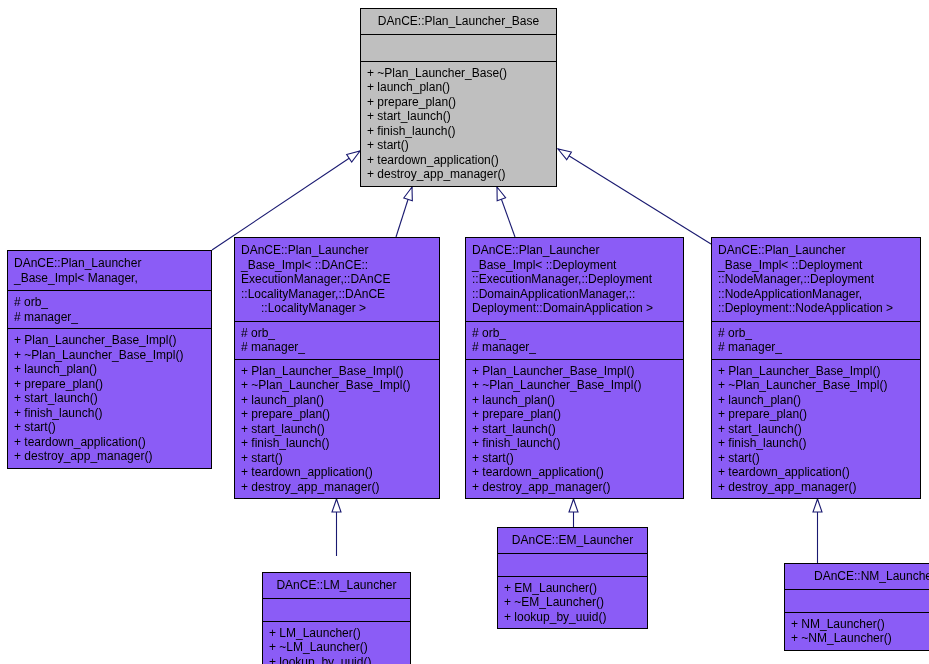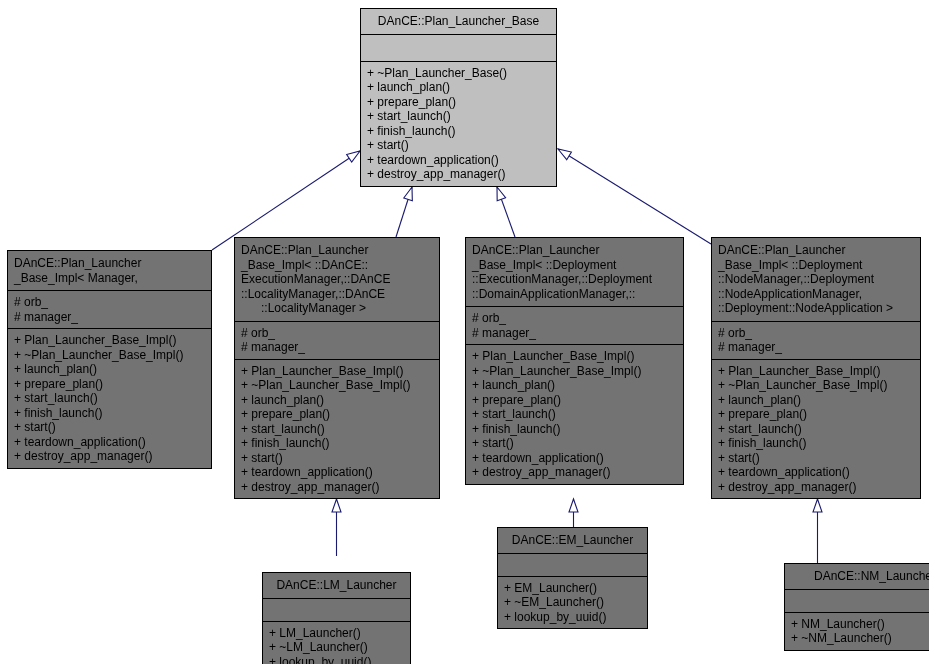--- a/index.html
+++ b/index.html
@@ -8,21 +8,21 @@
     width:929px;height:664px;
     background:#ffffff;
     font-family:"Liberation Sans", sans-serif;
     font-size:12px;
     color:#000000;
     overflow:hidden;
   }
   .uml-class{
     position:absolute;
     border:1px solid #000000;
-    background:#737373;
+    background:#8b5cf6;
     box-sizing:border-box;
   }
   .uml-class.highlight{background:#bfbfbf;}
   .compartment{padding:4px 6px;}
   .compartment.title{padding:5px 6px;}
   .compartment + .compartment{border-top:1px solid #000000;}
   .line{line-height:14.5px;white-space:pre;}
   .title-center{text-align:center;}
   .h27{height:27px;box-sizing:border-box;}
   .h23{height:23px;box-sizing:border-box;}
@@ -111,20 +111,21 @@
         <div class="line">+ destroy_app_manager()</div>
       </div>
   </div>
 
   <div class="uml-class" style="left:465px;top:237px;width:219px">
     <div class="compartment title">
         <div class="line">DAnCE::Plan_Launcher</div>
         <div class="line">_Base_Impl&lt; ::Deployment</div>
         <div class="line">::ExecutionManager,::Deployment</div>
         <div class="line">::DomainApplicationManager,::</div>
+        <div class="line">Deployment::DomainApplication &gt;</div>
       </div>
     <div class="compartment attrs">
         <div class="line"># orb_</div>
         <div class="line"># manager_</div>
       </div>
     <div class="compartment methods">
         <div class="line">+ Plan_Launcher_Base_Impl()</div>
         <div class="line">+ ~Plan_Launcher_Base_Impl()</div>
         <div class="line">+ launch_plan()</div>
         <div class="line">+ prepare_plan()</div>

